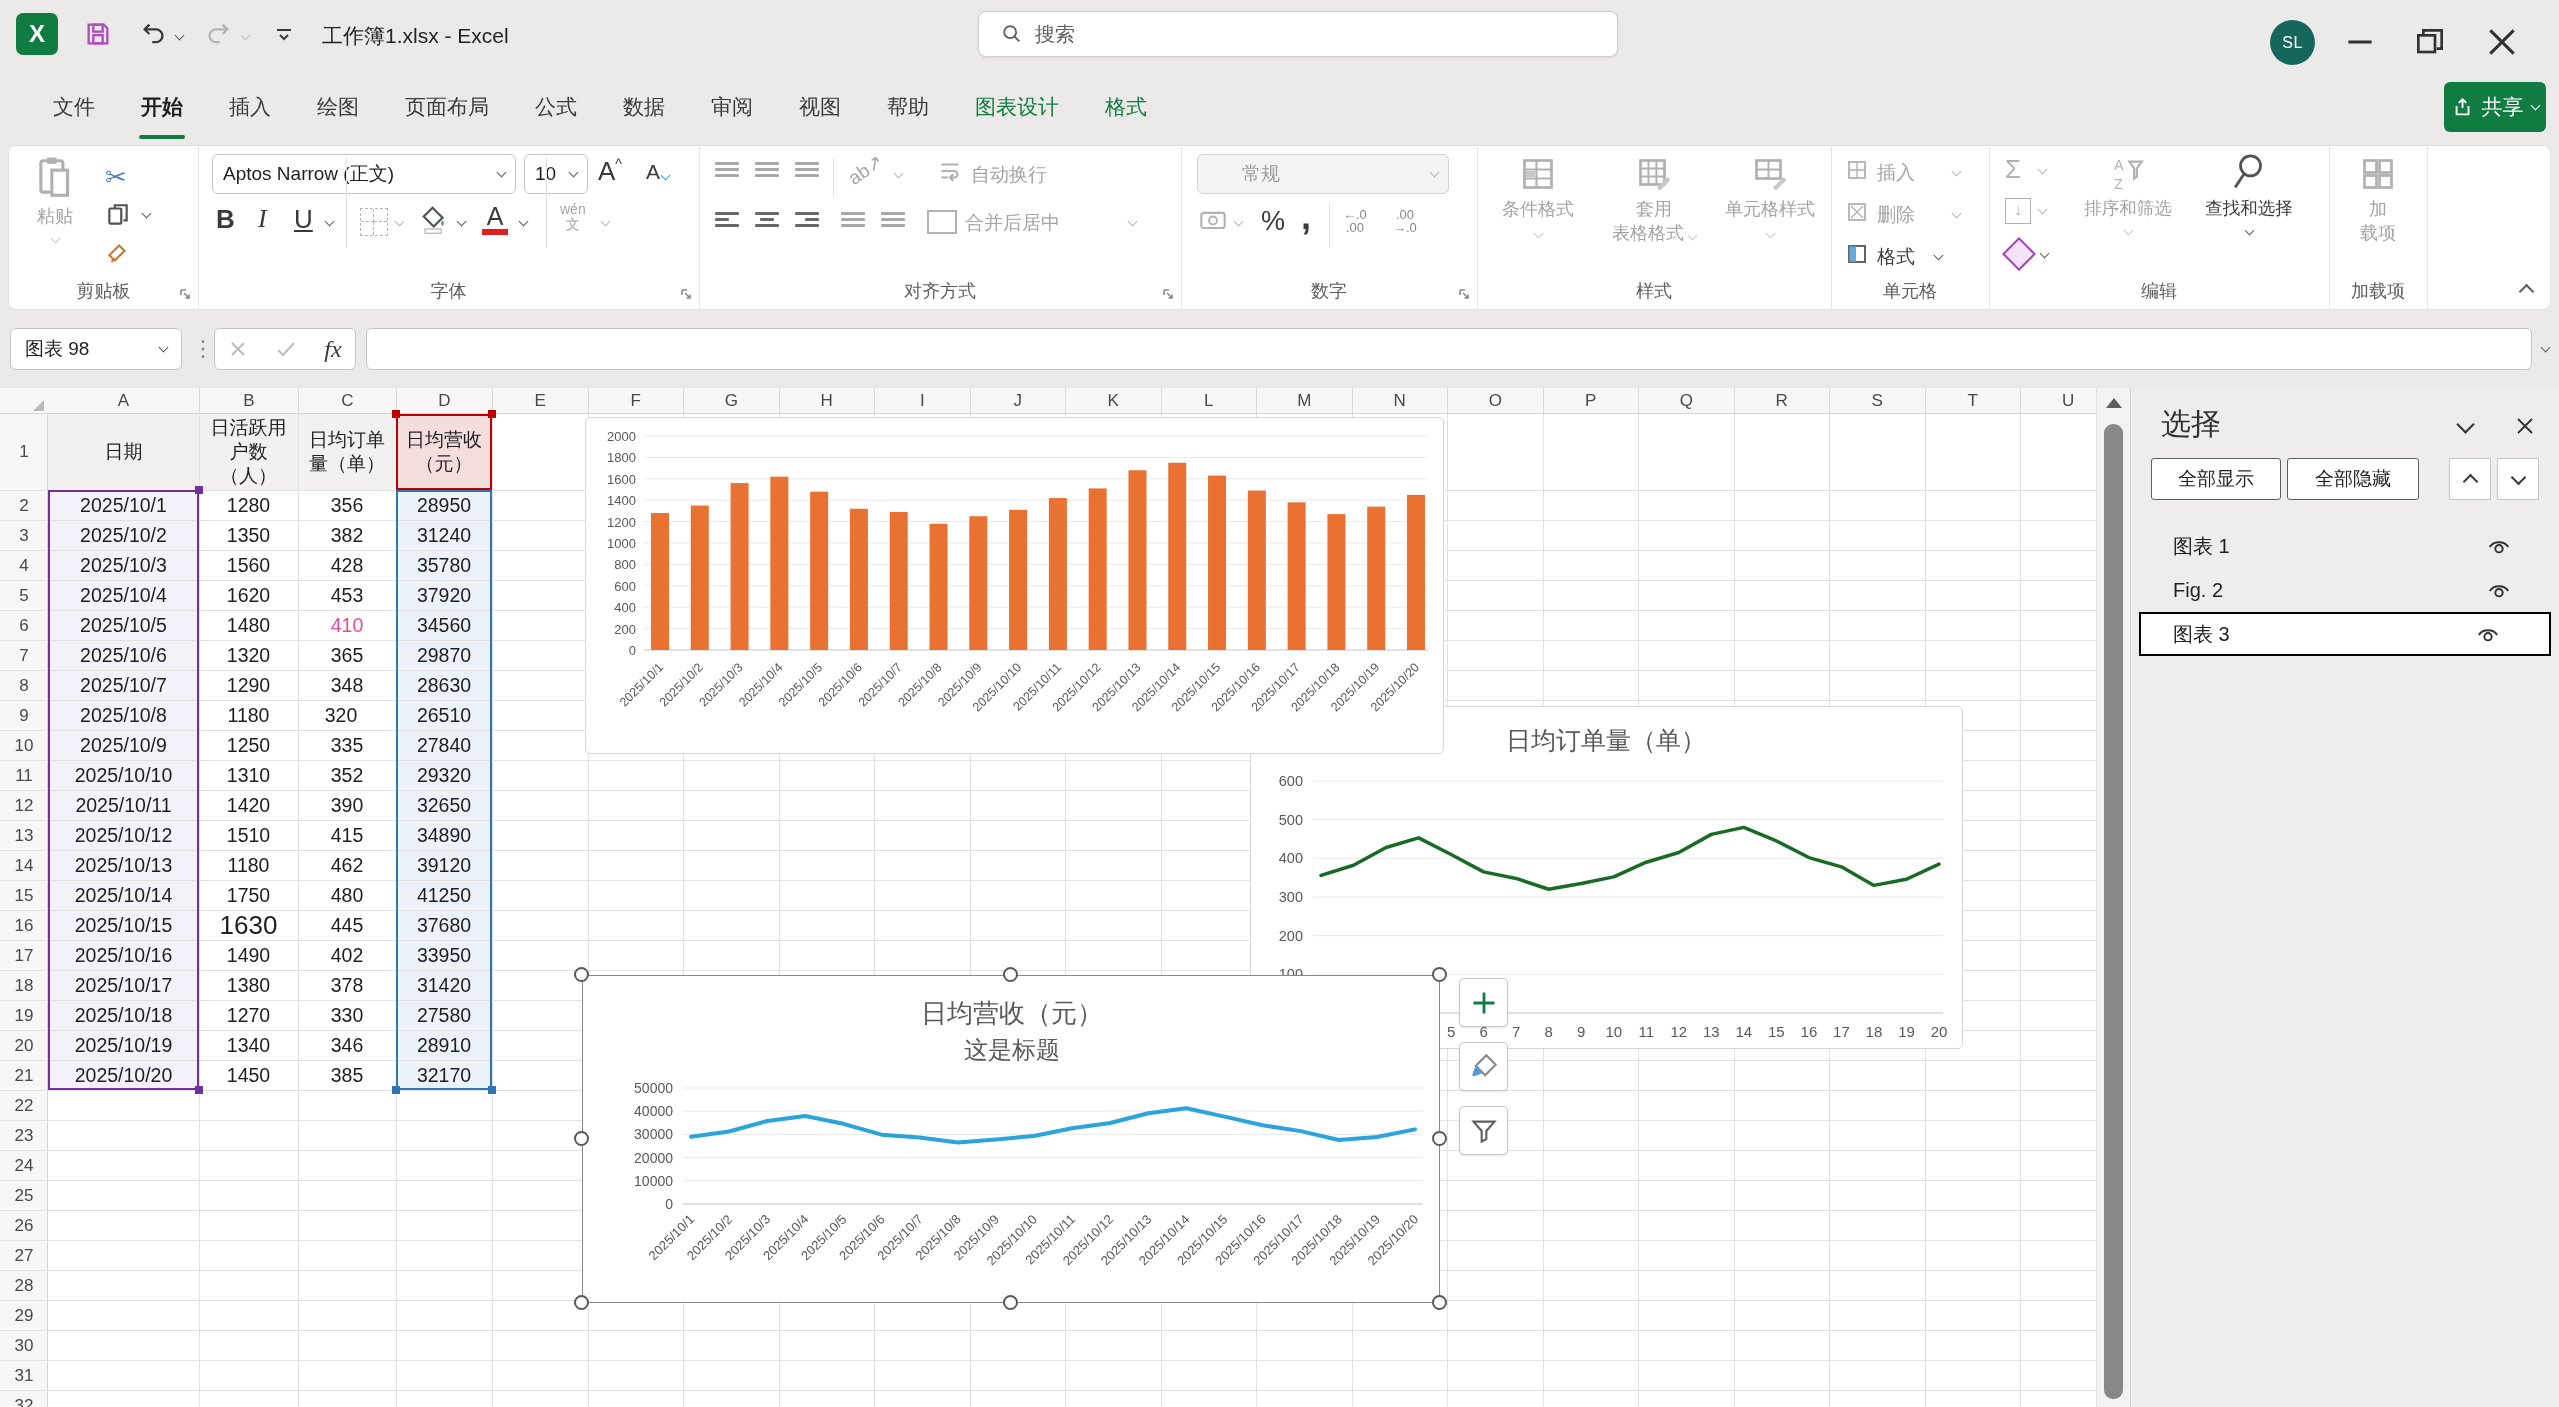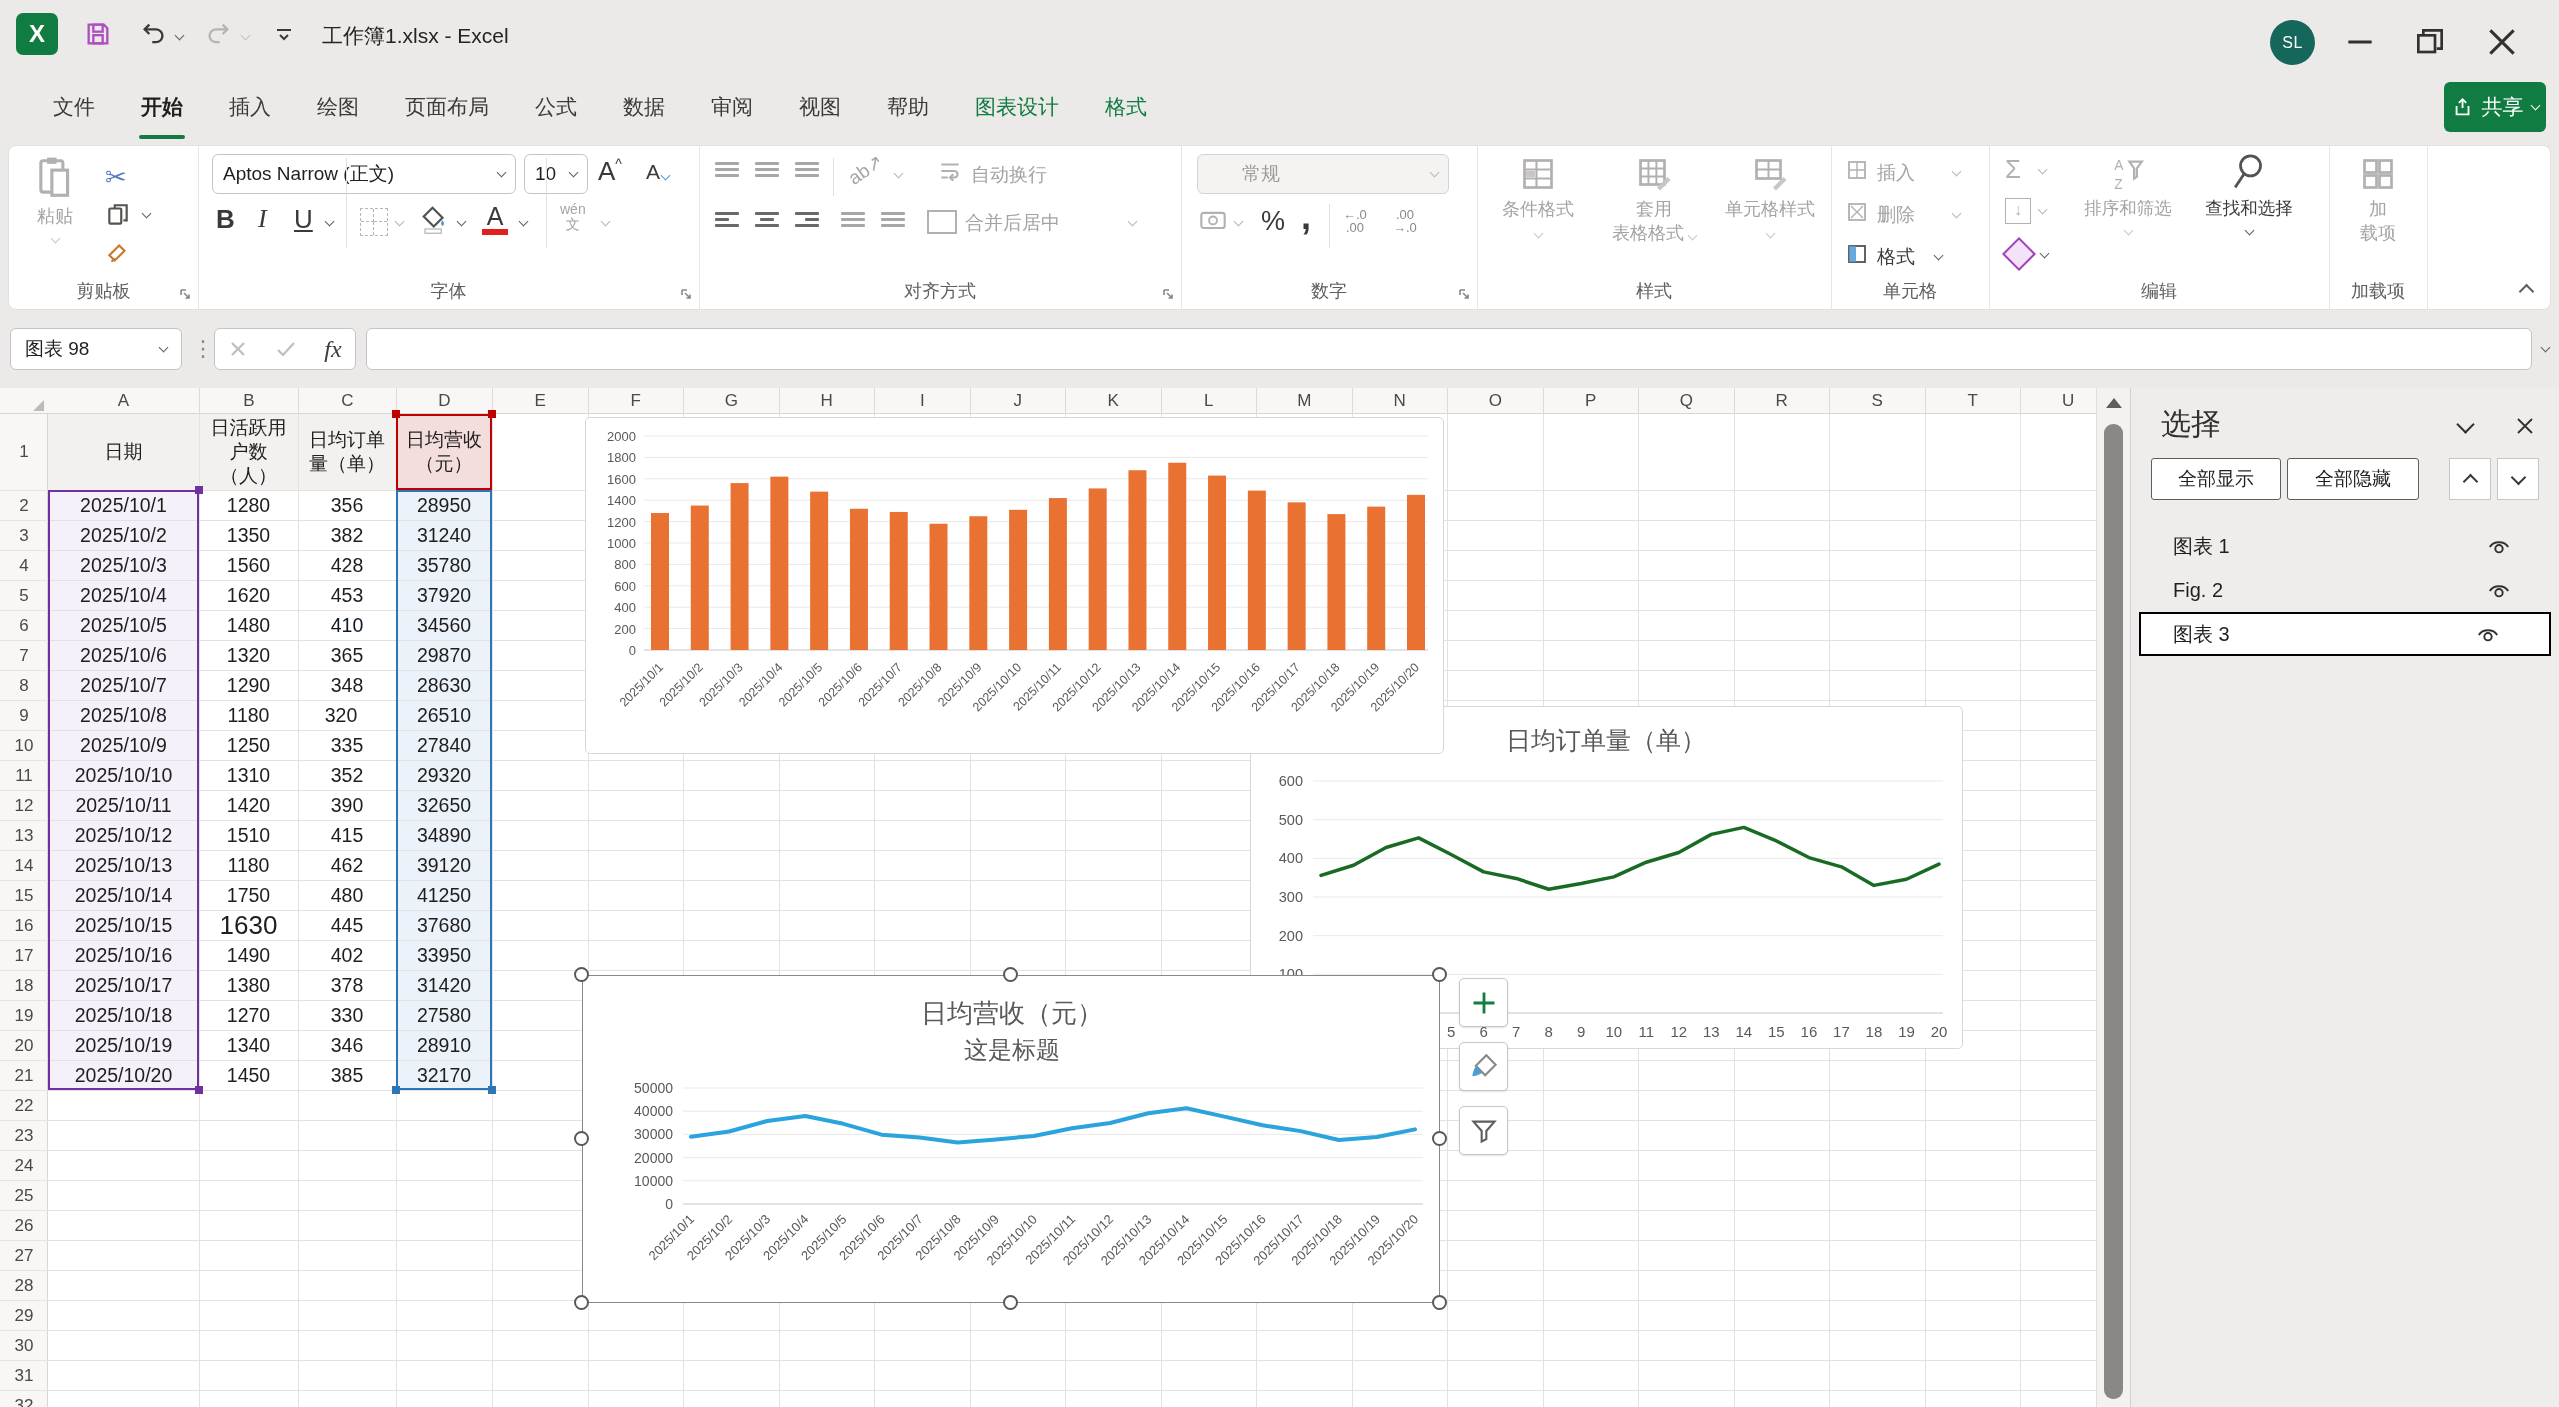--- a/index.html
+++ b/index.html
@@ -92,20 +92,27 @@
     <svg class="ab" style="left:204px;top:20px;" width="28" height="28" viewBox="0 0 24 24">
         <path d="M16 4 l4 4 -4 4" fill="none" stroke="#B6B4B2" stroke-width="2"></path>
         <path d="M20 8 h-10 a5.5 5.5 0 1 0 .5 11 h3" fill="none" stroke="#B6B4B2" stroke-width="2"></path>
       </svg>
     <span class="ab chv sm" style="left:242px;top:32px;color:#C2C0BE;"></span>
     <svg class="ab" style="left:272px;top:22px;" width="24" height="24" viewBox="0 0 24 24">
         <path d="M5 8 h14" stroke="#3B3A39" stroke-width="2"></path>
         <path d="M8 13 l4 4 4 -4" fill="none" stroke="#3B3A39" stroke-width="2"></path>
       </svg>
     <span id="title-text" class="ab" style="left:322px;top:22px;">工作簿1.xlsx - Excel</span>
+    <div id="searchbox" class="ab">
+      <svg width="22" height="22" viewBox="0 0 24 24">
+          <circle cx="10" cy="10" r="6.5" fill="none" stroke="#605E5C" stroke-width="2"></circle>
+          <path d="M15 15 l5 5" stroke="#605E5C" stroke-width="2"></path>
+        </svg>
+      <span>搜索</span>
+    </div>
     <div id="avatar" class="ab ctr">SL</div>
     <svg class="ab wbtn" style="left:2340px;" viewBox="0 0 24 24">
         <path d="M5 12 h14" stroke="#323130" stroke-width="1.8"></path>
       </svg>
     <svg class="ab wbtn" style="left:2410px;" viewBox="0 0 24 24">
         <rect x="5" y="8" width="10" height="10" fill="none" stroke="#323130" stroke-width="1.6"></rect>
         <path d="M8 8 V5 h11 v11 h-3" fill="none" stroke="#323130" stroke-width="1.6"></path>
       </svg>
     <svg class="ab wbtn" style="left:2482px;" viewBox="0 0 24 24">
         <path d="M5 5 L19 19 M19 5 L5 19" stroke="#323130" stroke-width="1.8"></path>
@@ -542,21 +549,21 @@
       <div style="position: absolute; left: 48px; top: 162px; width: 151px; height: 30px; display: flex; align-items: center; justify-content: center; font-size: 19.5px; color: rgb(31, 30, 29);">2025/10/3</div>
       <div style="position: absolute; left: 199px; top: 162px; width: 99px; height: 30px; display: flex; align-items: center; justify-content: center; font-size: 19.5px; color: rgb(31, 30, 29);">1560</div>
       <div style="position: absolute; left: 298px; top: 162px; width: 98px; height: 30px; display: flex; align-items: center; justify-content: center; font-size: 19.5px; color: rgb(31, 30, 29);">428</div>
       <div style="position: absolute; left: 396px; top: 162px; width: 96px; height: 30px; display: flex; align-items: center; justify-content: center; font-size: 19.5px; color: rgb(31, 30, 29);">35780</div>
       <div style="position: absolute; left: 48px; top: 192px; width: 151px; height: 30px; display: flex; align-items: center; justify-content: center; font-size: 19.5px; color: rgb(31, 30, 29);">2025/10/4</div>
       <div style="position: absolute; left: 199px; top: 192px; width: 99px; height: 30px; display: flex; align-items: center; justify-content: center; font-size: 19.5px; color: rgb(31, 30, 29);">1620</div>
       <div style="position: absolute; left: 298px; top: 192px; width: 98px; height: 30px; display: flex; align-items: center; justify-content: center; font-size: 19.5px; color: rgb(31, 30, 29);">453</div>
       <div style="position: absolute; left: 396px; top: 192px; width: 96px; height: 30px; display: flex; align-items: center; justify-content: center; font-size: 19.5px; color: rgb(31, 30, 29);">37920</div>
       <div style="position: absolute; left: 48px; top: 222px; width: 151px; height: 30px; display: flex; align-items: center; justify-content: center; font-size: 19.5px; color: rgb(31, 30, 29);">2025/10/5</div>
       <div style="position: absolute; left: 199px; top: 222px; width: 99px; height: 30px; display: flex; align-items: center; justify-content: center; font-size: 19.5px; color: rgb(31, 30, 29);">1480</div>
-      <div style="position: absolute; left: 298px; top: 222px; width: 98px; height: 30px; display: flex; align-items: center; justify-content: center; font-size: 19.5px; color: #0f172a;">410</div>
+      <div style="position: absolute; left: 298px; top: 222px; width: 98px; height: 30px; display: flex; align-items: center; justify-content: center; font-size: 19.5px; color: #ec4899;">410</div>
       <div style="position: absolute; left: 396px; top: 222px; width: 96px; height: 30px; display: flex; align-items: center; justify-content: center; font-size: 19.5px; color: rgb(31, 30, 29);">34560</div>
       <div style="position: absolute; left: 48px; top: 252px; width: 151px; height: 30px; display: flex; align-items: center; justify-content: center; font-size: 19.5px; color: rgb(31, 30, 29);">2025/10/6</div>
       <div style="position: absolute; left: 199px; top: 252px; width: 99px; height: 30px; display: flex; align-items: center; justify-content: center; font-size: 19.5px; color: rgb(31, 30, 29);">1320</div>
       <div style="position: absolute; left: 298px; top: 252px; width: 98px; height: 30px; display: flex; align-items: center; justify-content: center; font-size: 19.5px; color: rgb(31, 30, 29);">365</div>
       <div style="position: absolute; left: 396px; top: 252px; width: 96px; height: 30px; display: flex; align-items: center; justify-content: center; font-size: 19.5px; color: rgb(31, 30, 29);">29870</div>
       <div style="position: absolute; left: 48px; top: 282px; width: 151px; height: 30px; display: flex; align-items: center; justify-content: center; font-size: 19.5px; color: rgb(31, 30, 29);">2025/10/7</div>
       <div style="position: absolute; left: 199px; top: 282px; width: 99px; height: 30px; display: flex; align-items: center; justify-content: center; font-size: 19.5px; color: rgb(31, 30, 29);">1290</div>
       <div style="position: absolute; left: 298px; top: 282px; width: 98px; height: 30px; display: flex; align-items: center; justify-content: center; font-size: 19.5px; color: rgb(31, 30, 29);">348</div>
       <div style="position: absolute; left: 396px; top: 282px; width: 96px; height: 30px; display: flex; align-items: center; justify-content: center; font-size: 19.5px; color: rgb(31, 30, 29);">28630</div>
       <div style="position: absolute; left: 48px; top: 312px; width: 151px; height: 30px; display: flex; align-items: center; justify-content: center; font-size: 19.5px; color: rgb(31, 30, 29);">2025/10/8</div>

